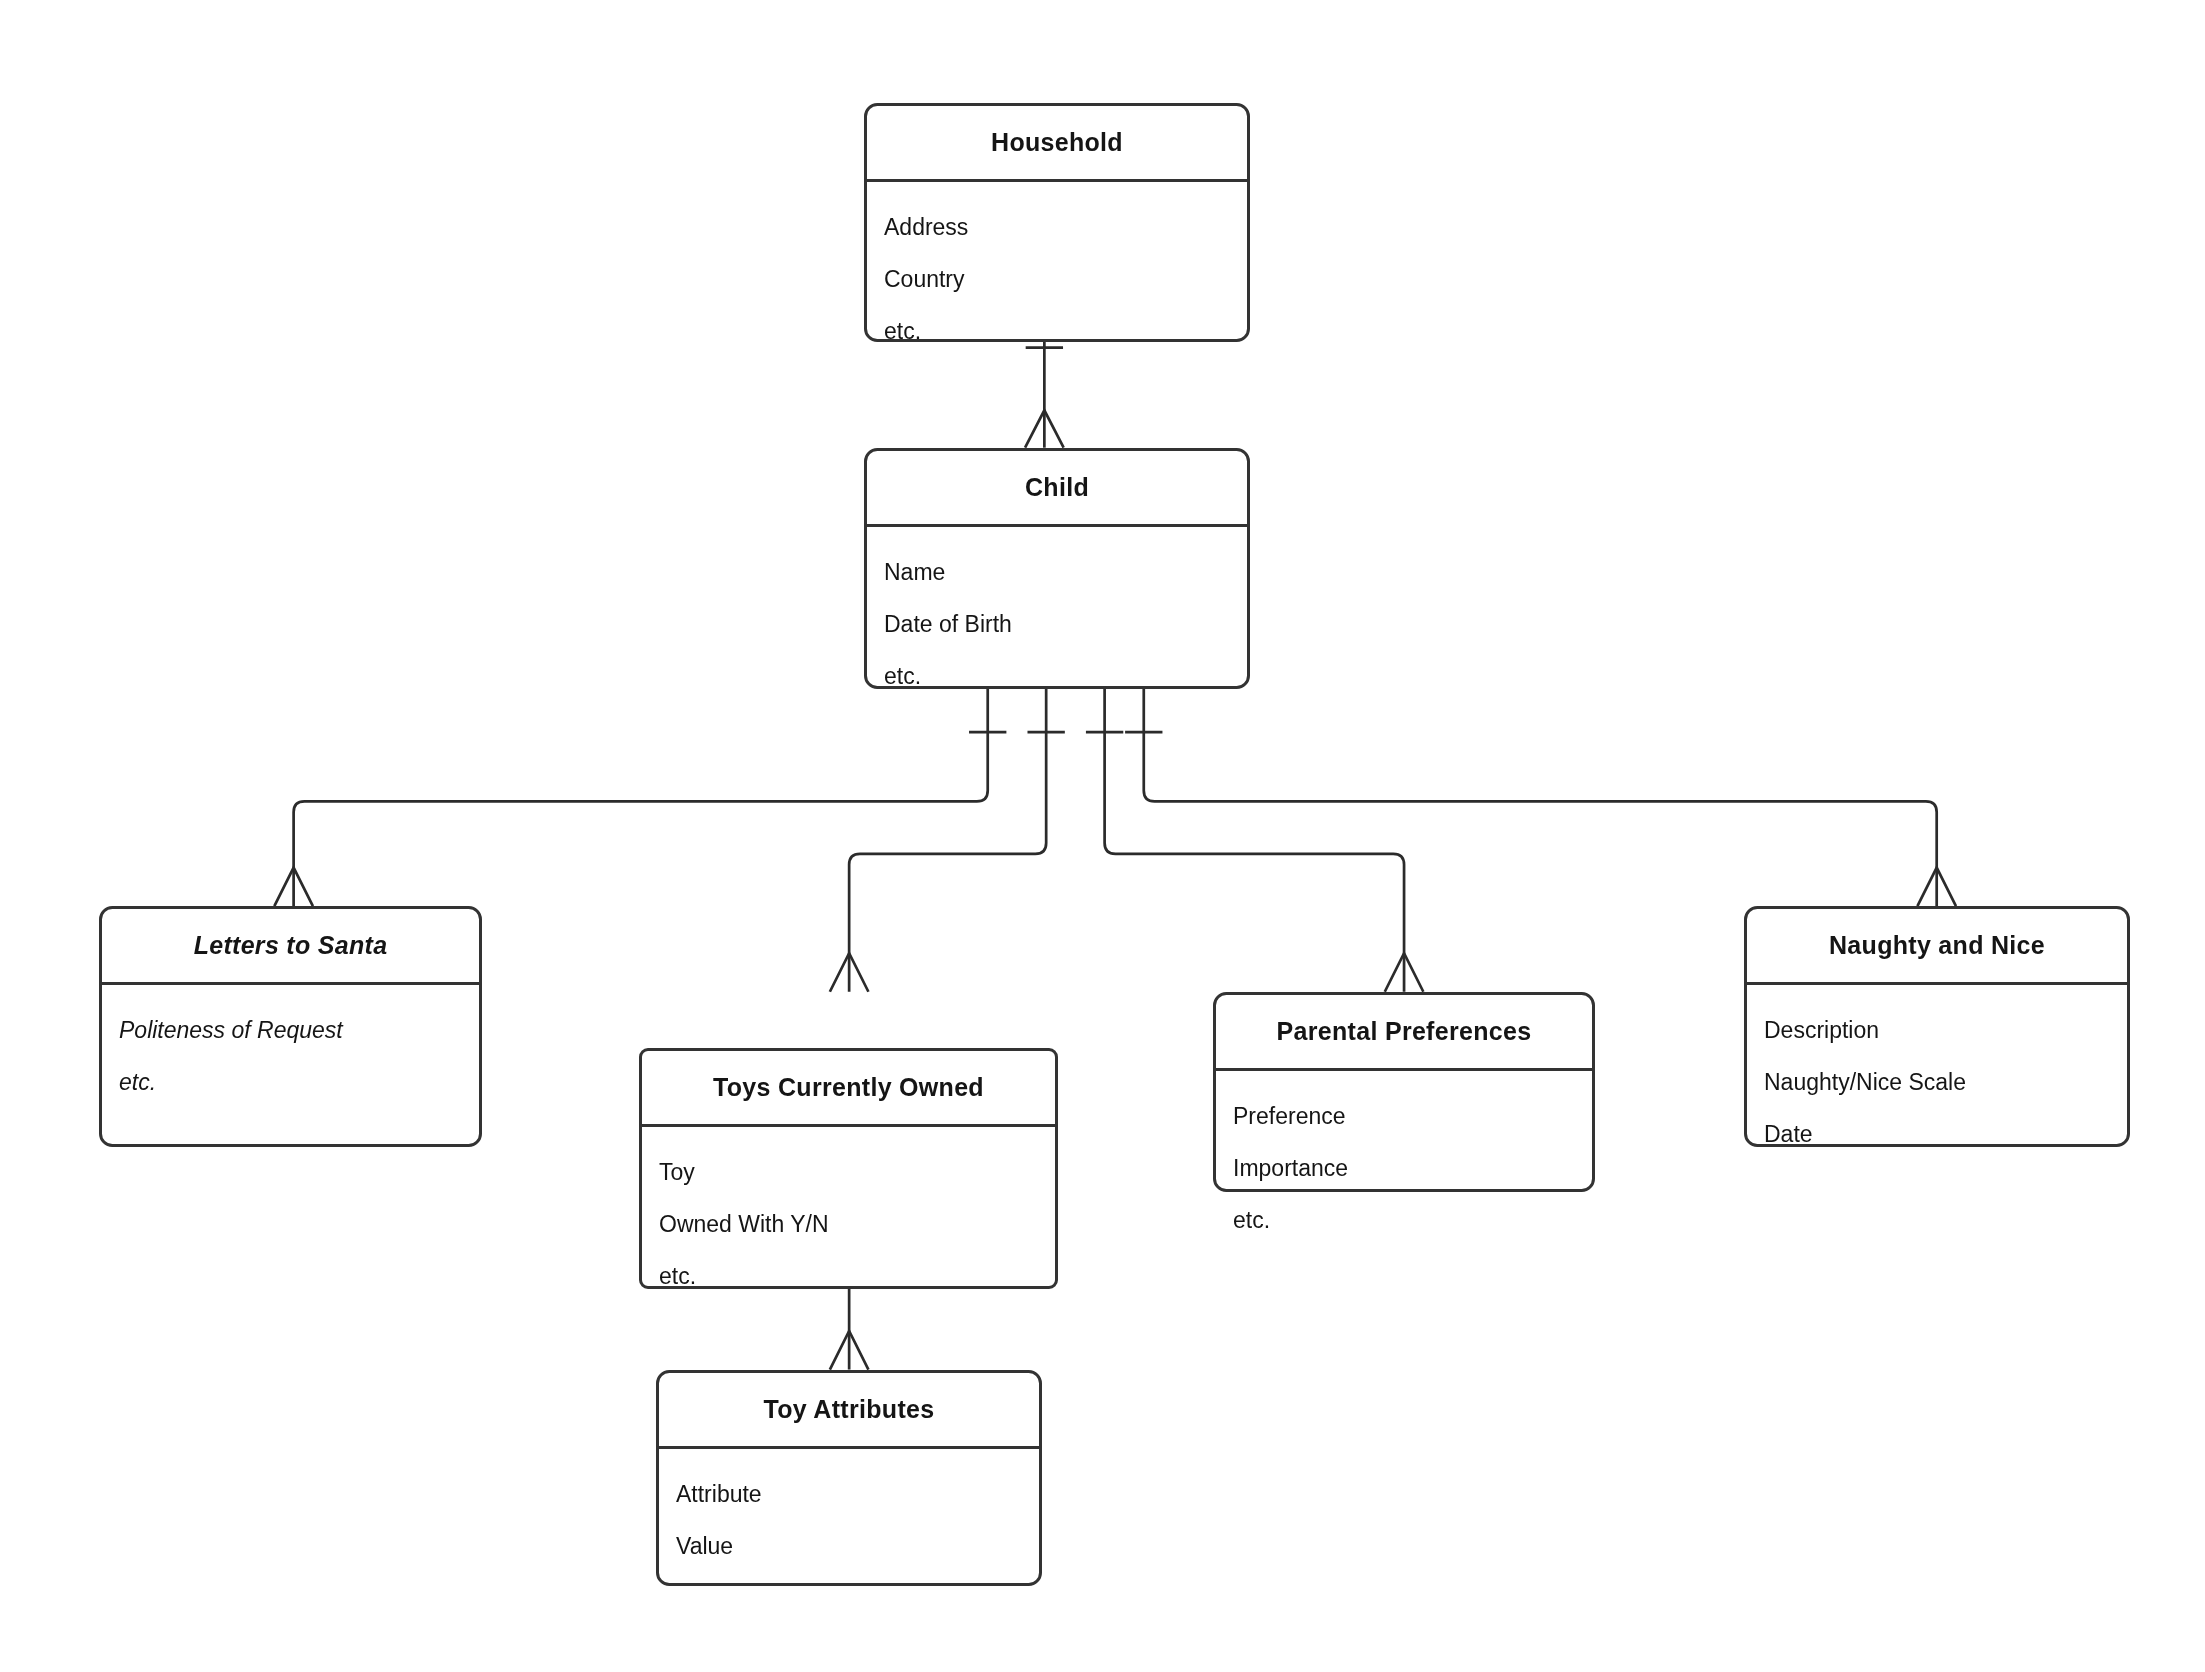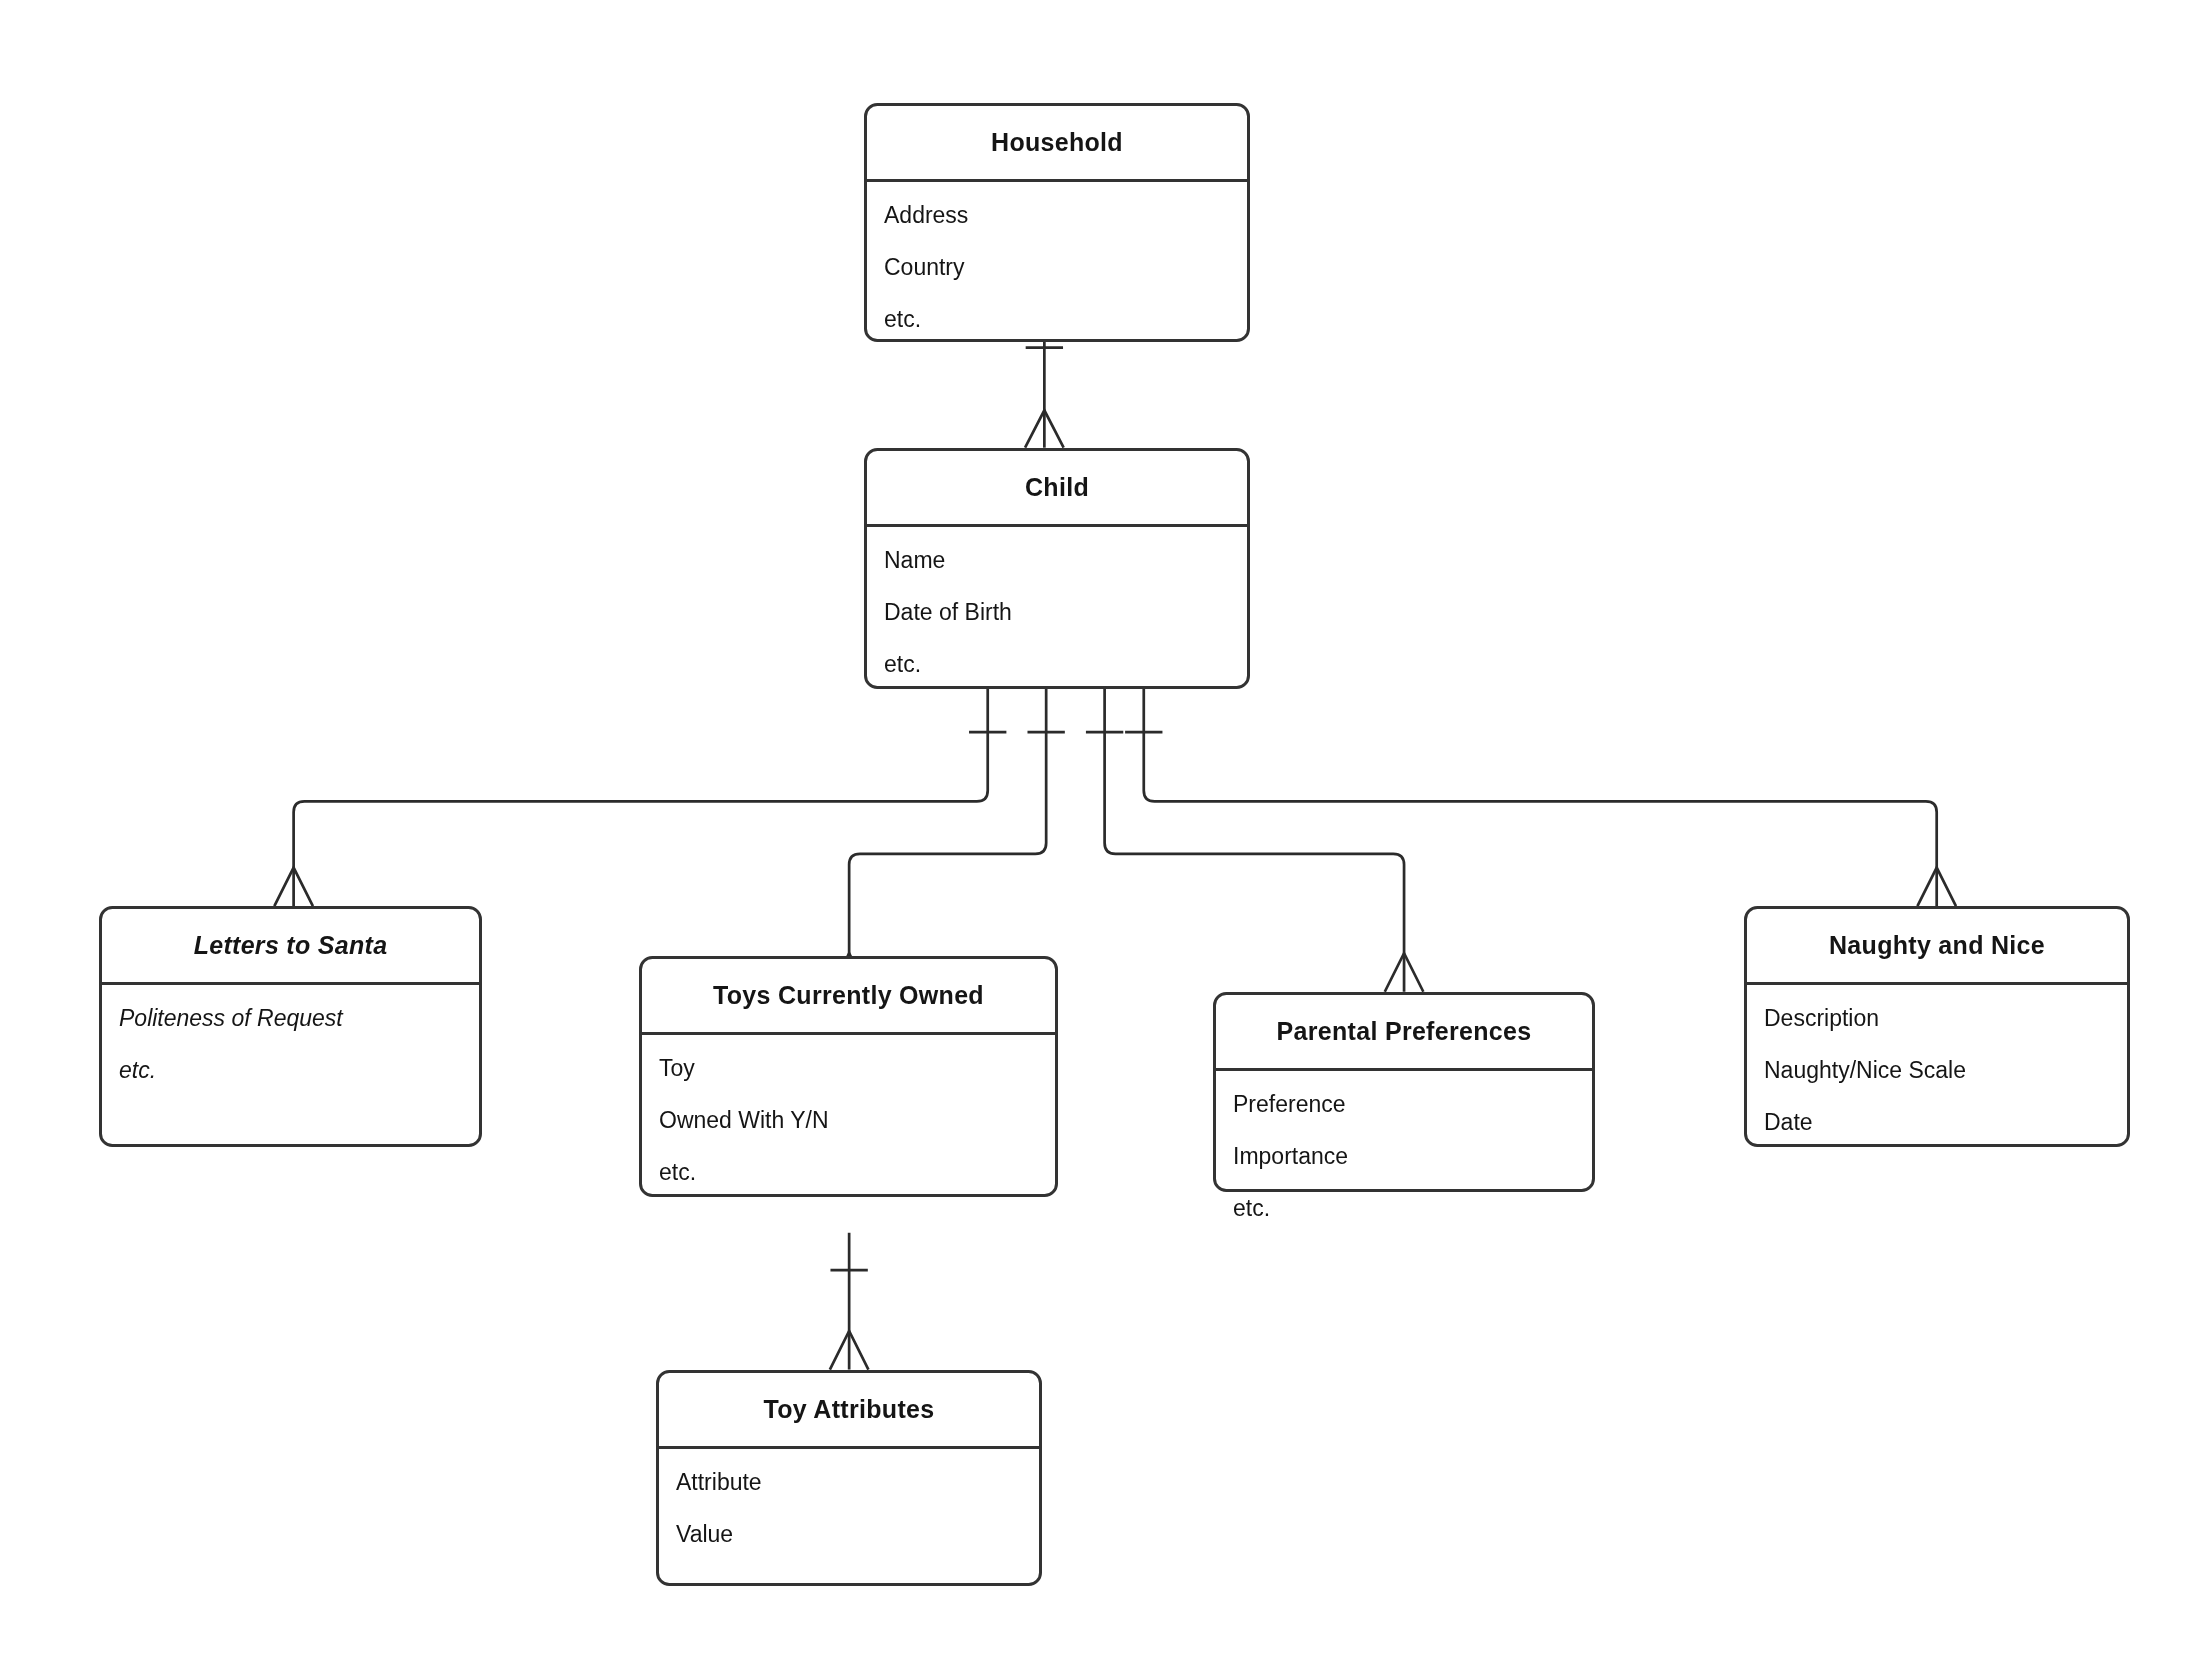--- a/index.html
+++ b/index.html
@@ -35,21 +35,21 @@
     border-bottom: 3px solid #333333;
     display: flex;
     align-items: center;
     justify-content: center;
     font-weight: bold;
     font-size: 25px;
     color: #151515;
     letter-spacing: 0.3px;
   }
   .entity-attrs {
-    padding: 7px 6px 0 17px;
+    padding: 19px 6px 0 17px;
     overflow: hidden;
   }
   .attr-row {
     height: 52px;
     display: flex;
     align-items: center;
     font-size: 23px;
     color: #151515;
     white-space: nowrap;
   }
@@ -117,21 +117,21 @@
   </div>
 
   <div class="entity" style="left:99px; top:906px; width:383px; height:241px;font-style:italic;">
     <div class="entity-header">Letters to Santa</div>
     <div class="entity-attrs">
       <div class="attr-row">Politeness of Request</div>
       <div class="attr-row">etc.</div>
     </div>
   </div>
 
-  <div class="entity" style="left:639px; top:956px; width:419px; height:241px;">
+  <div class="entity" style="left:639px; top:1048px; width:419px; height:241px;border-radius:9px;">
     <div class="entity-header">Toys Currently Owned</div>
     <div class="entity-attrs">
       <div class="attr-row">Toy</div>
       <div class="attr-row">Owned With Y/N</div>
       <div class="attr-row">etc.</div>
     </div>
   </div>
 
   <div class="entity" style="left:1213px; top:992px; width:382px; height:200px;">
     <div class="entity-header">Parental Preferences</div>

